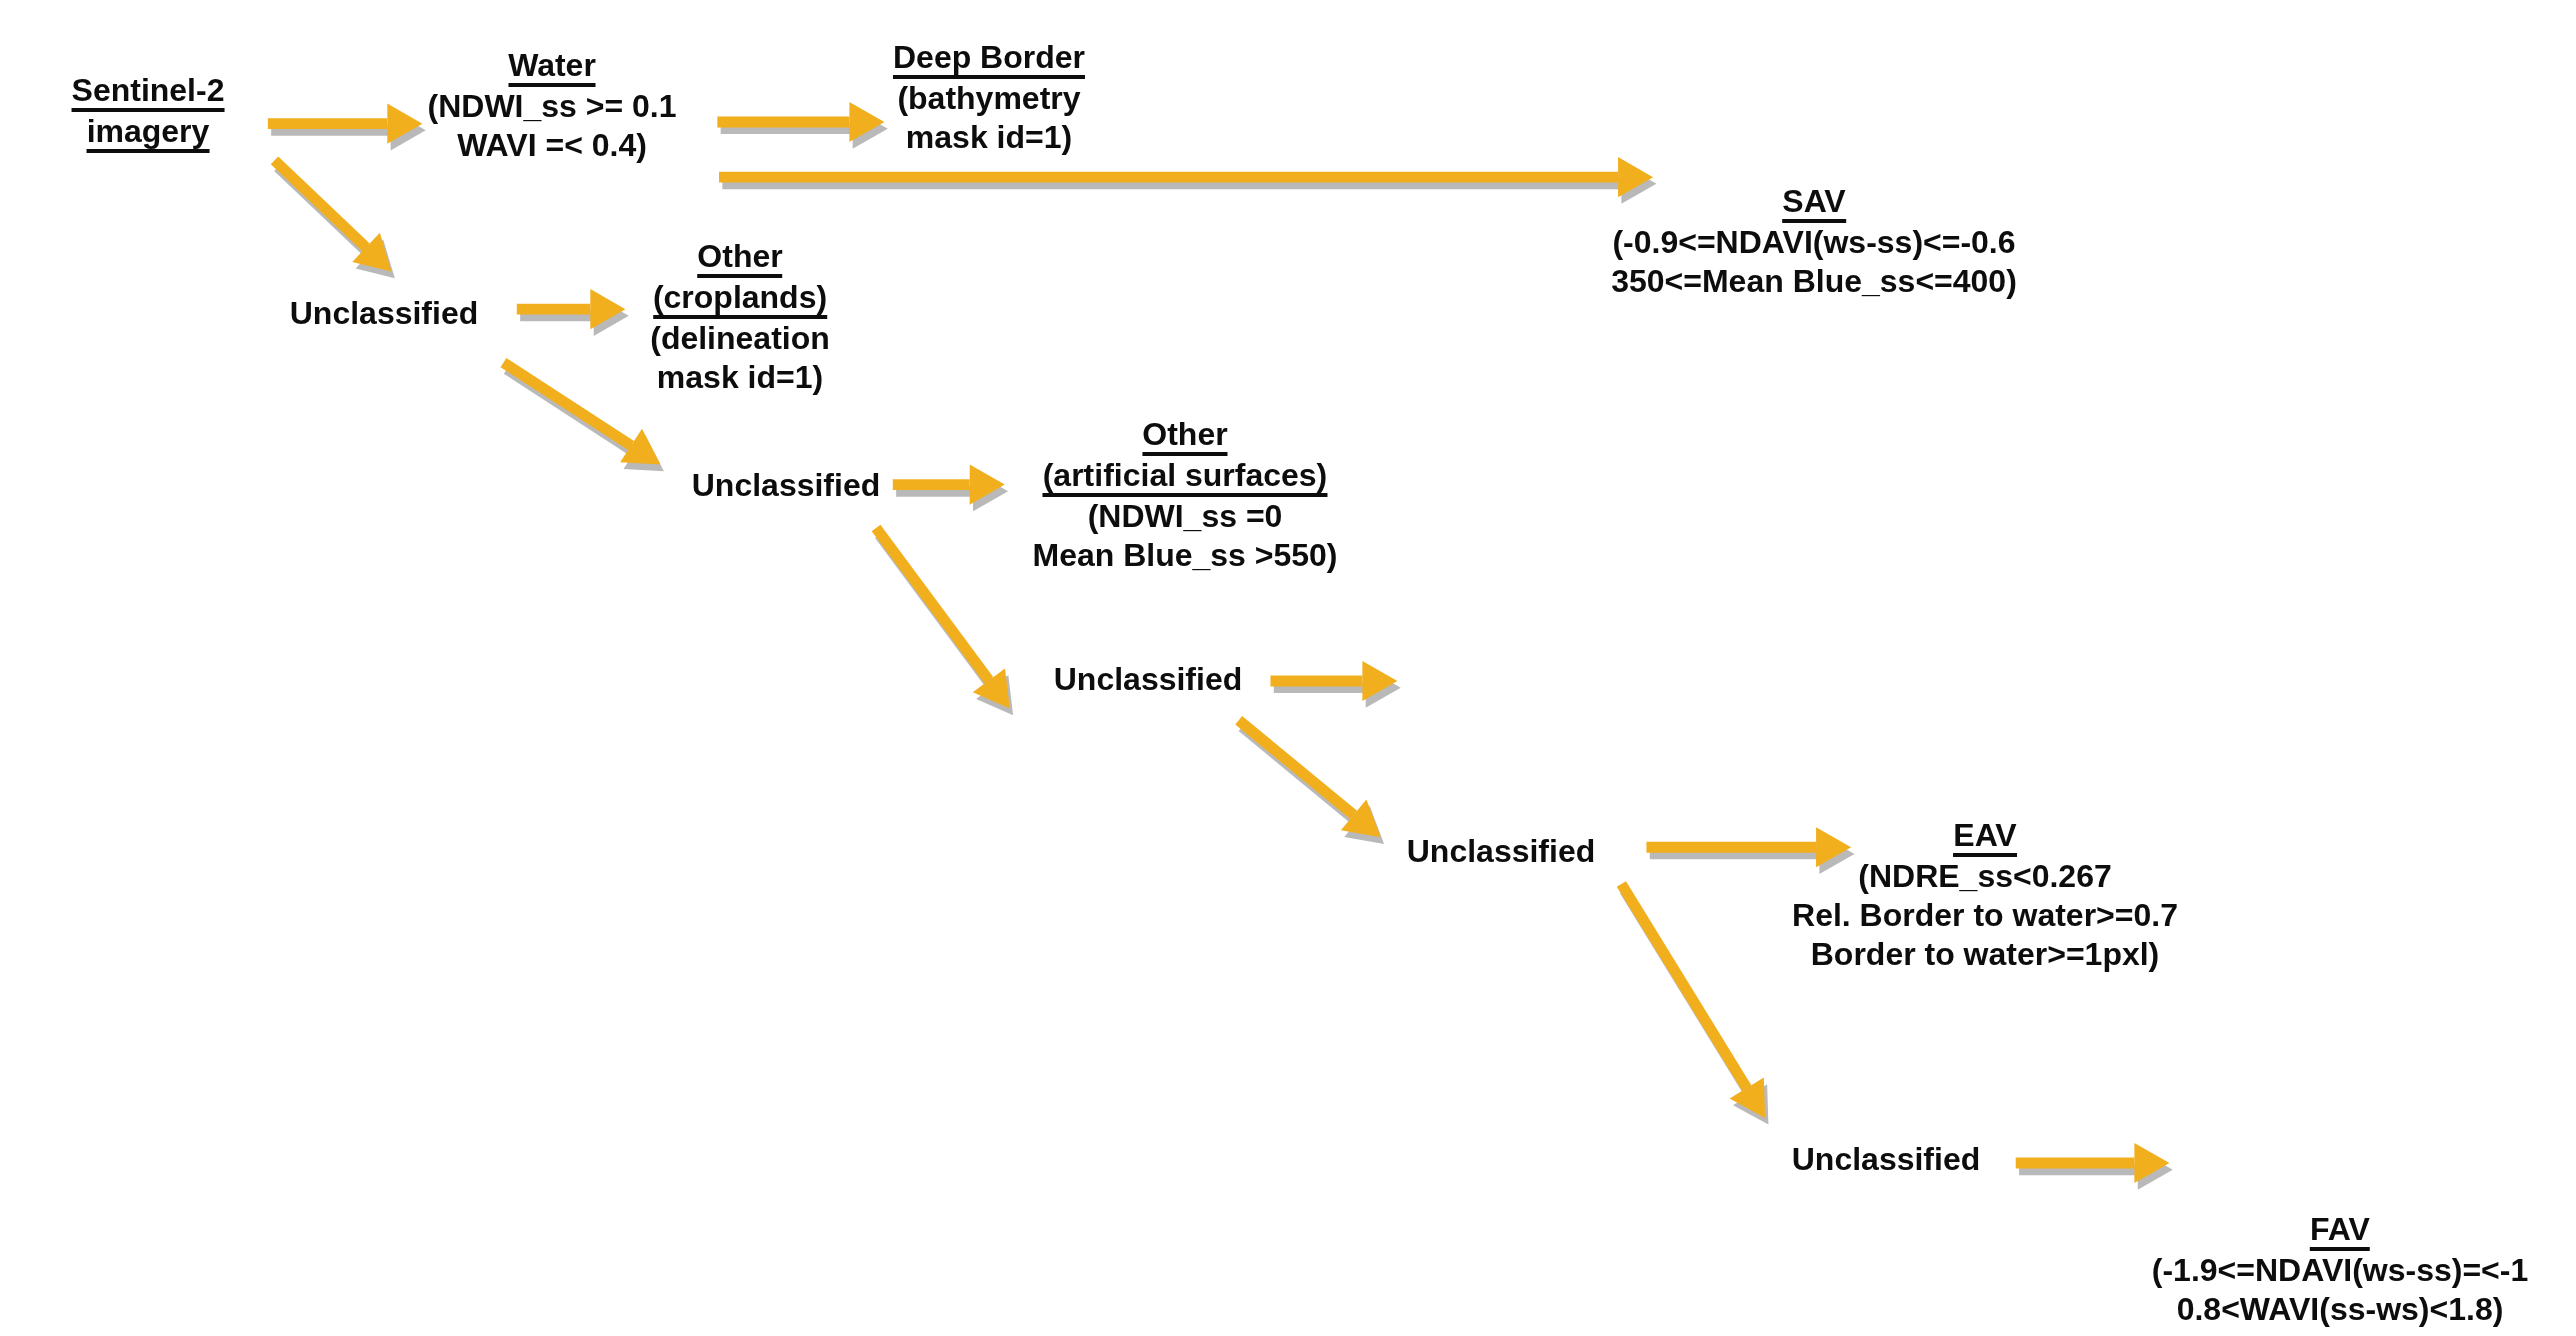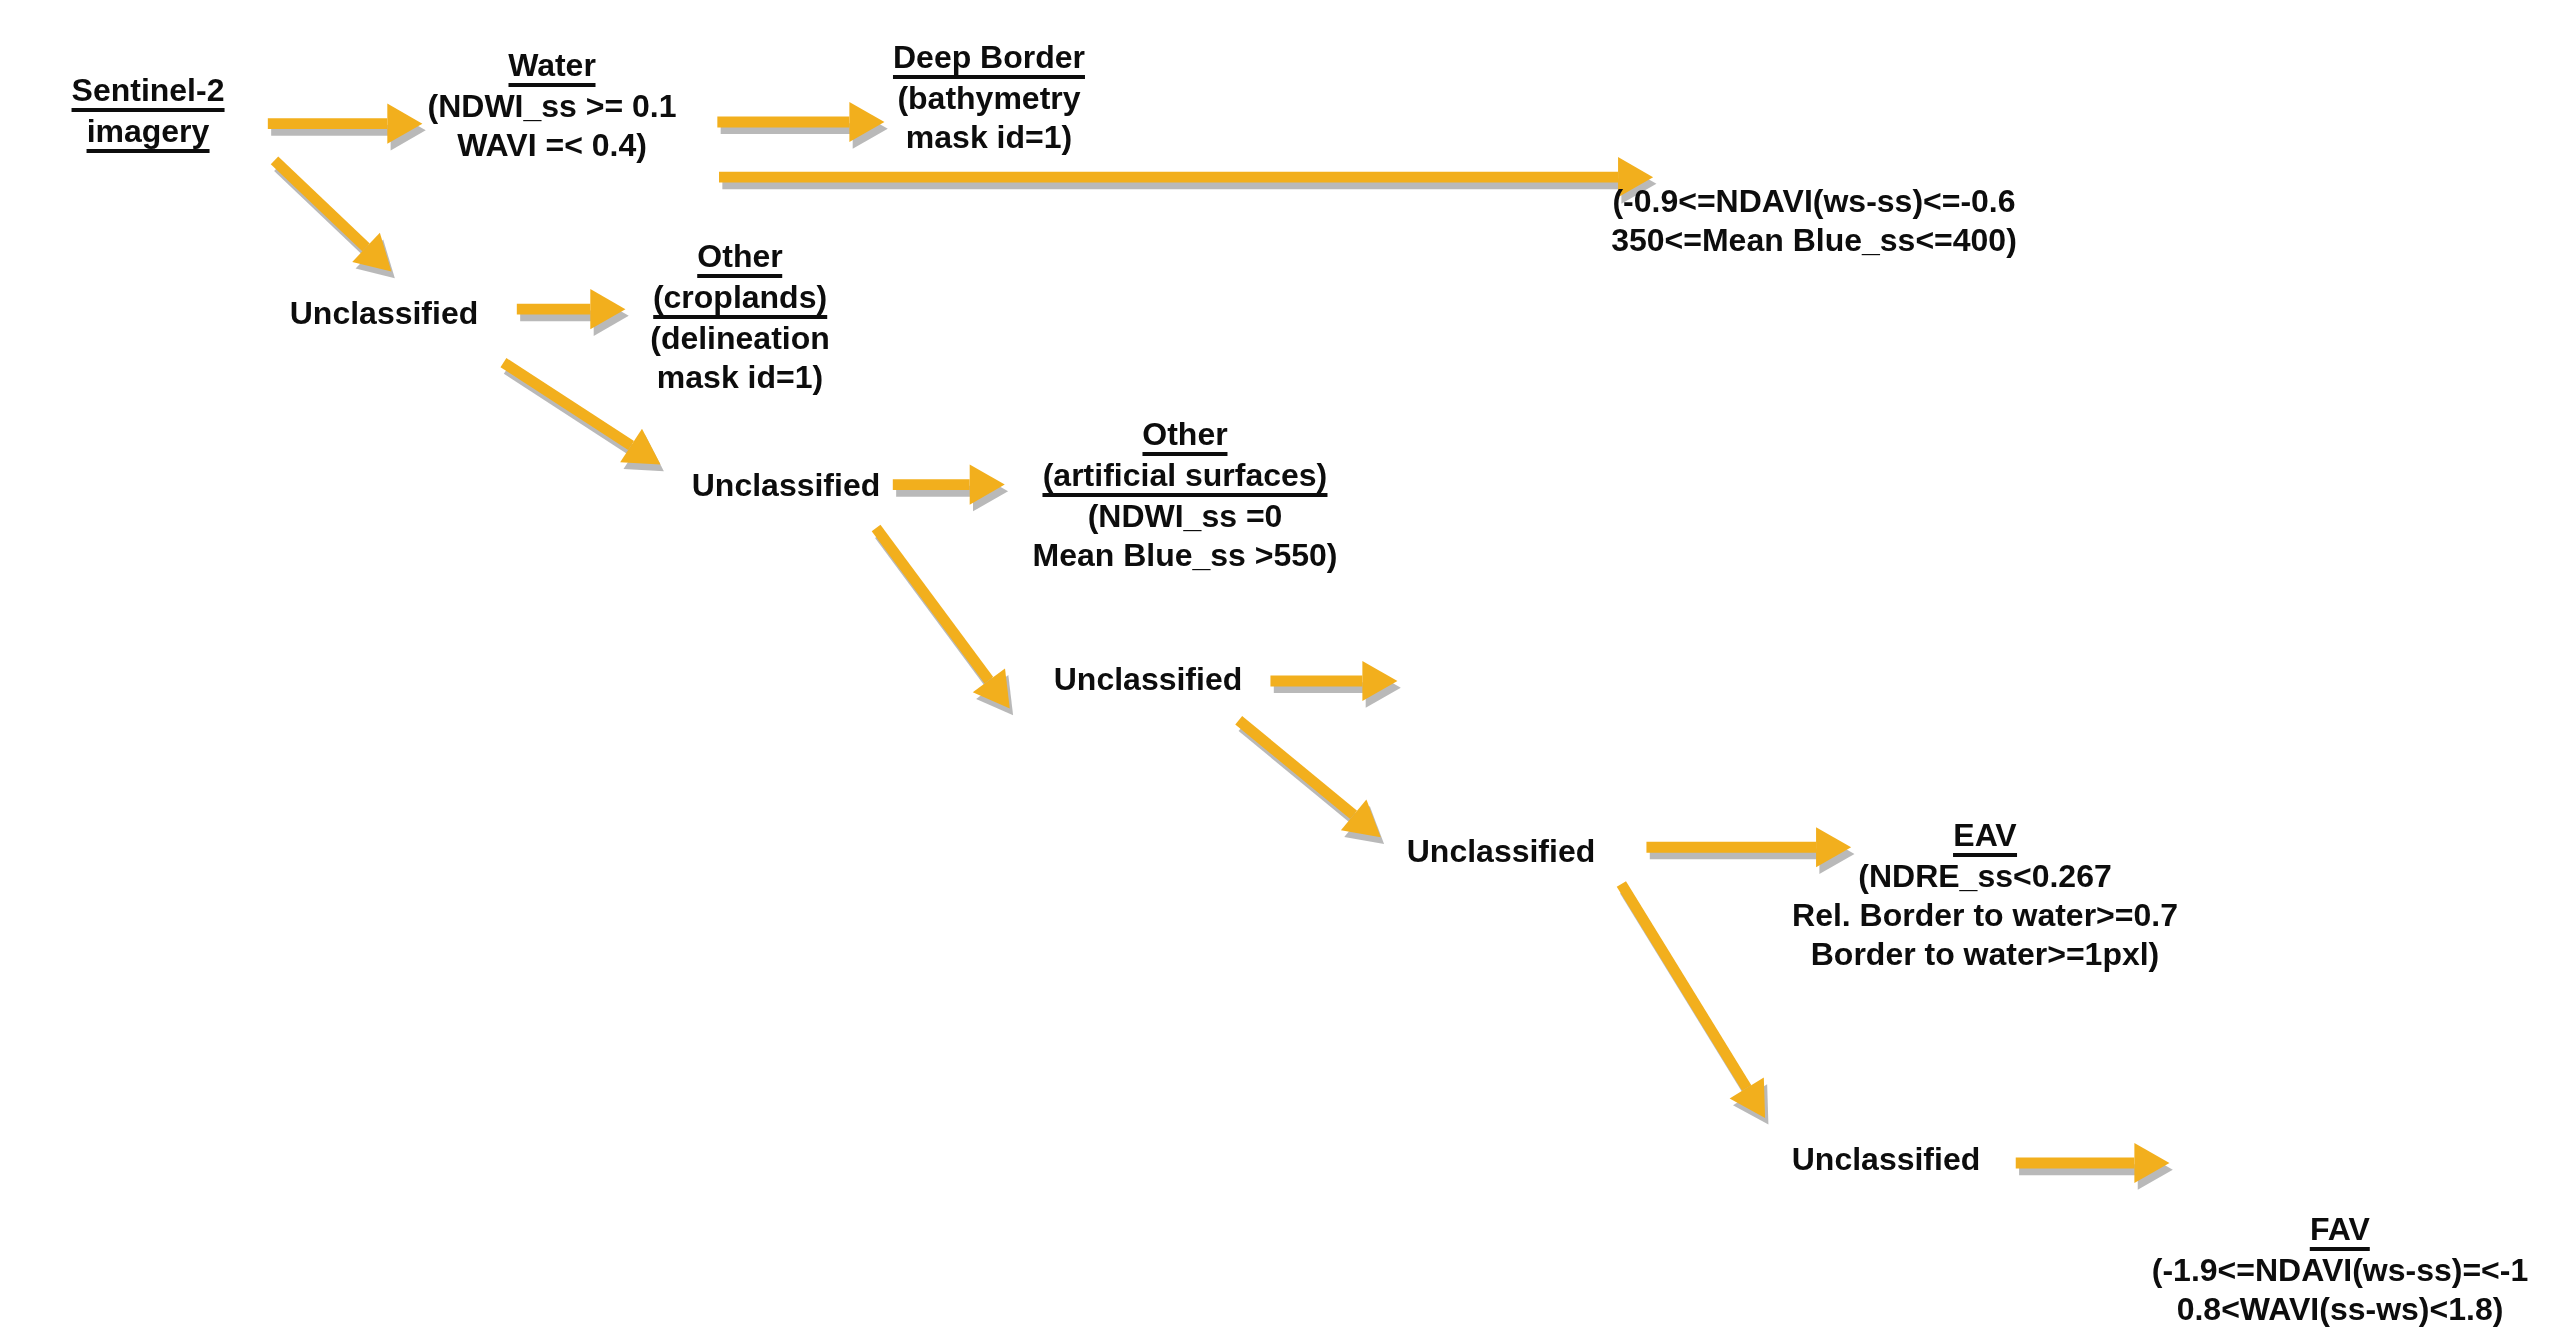--- a/index.html
+++ b/index.html
@@ -162,20 +162,21 @@
       <div class="line"><span class="line-text u">Water</span></div>
       <div class="line"><span class="line-text">(NDWI_ss &gt;= 0.1</span></div>
       <div class="line"><span class="line-text">WAVI =&lt; 0.4)</span></div>
     </div>
     <div class="node" style="left: 989px; top: 38px;">
       <div class="line"><span class="line-text u">Deep Border</span></div>
       <div class="line"><span class="line-text">(bathymetry</span></div>
       <div class="line"><span class="line-text">mask id=1)</span></div>
     </div>
     <div class="node" style="left: 1814px; top: 182px;">
+      <div class="line"><span class="line-text u">SAV</span></div>
       <div class="line"><span class="line-text">(-0.9&lt;=NDAVI(ws-ss)&lt;=-0.6</span></div>
       <div class="line"><span class="line-text">350&lt;=Mean Blue_ss&lt;=400)</span></div>
     </div>
     <div class="node" style="left: 384px; top: 294px;">
       <div class="line"><span class="line-text">Unclassified</span></div>
     </div>
     <div class="node" style="left: 740px; top: 237px;">
       <div class="line"><span class="line-text u">Other</span></div>
       <div class="line"><span class="line-text u">(croplands)</span></div>
       <div class="line"><span class="line-text">(delineation</span></div>

